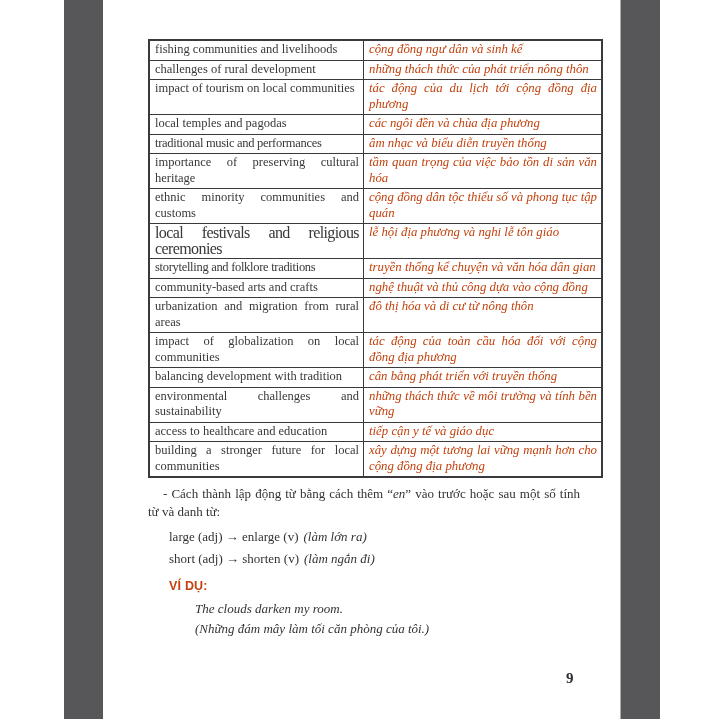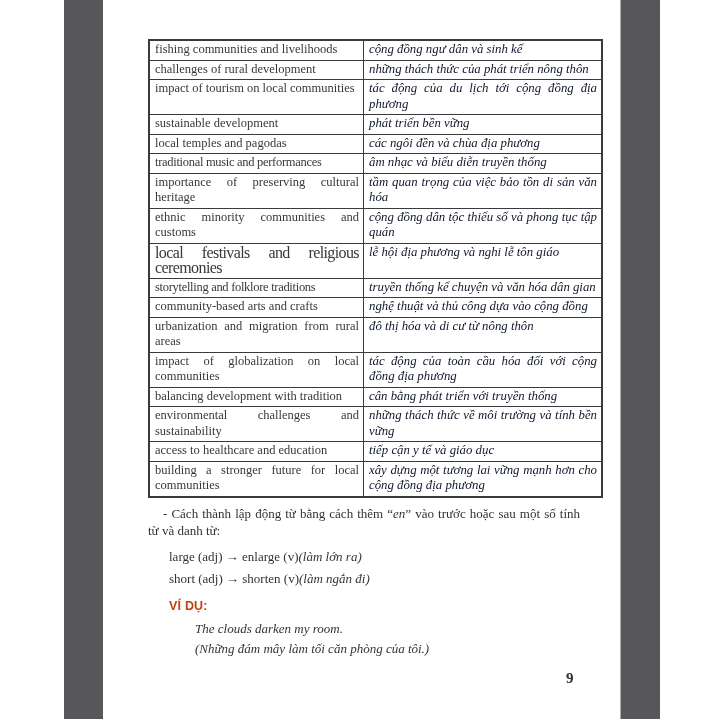--- a/index.html
+++ b/index.html
@@ -47,42 +47,42 @@
     line-height: 15.5px;
     text-align: justify;
     color: #38383a;
   }
   td.vi {
     width: 228px;
     font-style: italic;
     font-size: 12.8px;
     line-height: 15.5px;
     text-align: justify;
-    color: #0f172a;
+    color: #c2410c;
   }
   td.tight   { letter-spacing: -0.3px; }
   td.tighter { letter-spacing: -0.6px; font-size: 16px; }
 
   p.note {
     margin: 7px 0 0 0;
     text-indent: 15px;
     text-align: justify;
     font-size: 13px;
     line-height: 17.5px;
     color: #333335;
   }
   .examples {
     margin: 6px 0 0 21px;
   }
   .example-line {
     font-size: 13px;
     line-height: 22px;
     color: #333335;
   }
-  .example-line .gloss { font-style: italic; }
+  .example-line .gloss { margin-left: 5px; font-style: italic; }
 
   p.vi-du {
     margin: 9px 0 0 21px;
     font-family: "Liberation Sans", "DejaVu Sans", sans-serif;
     font-weight: bold;
     font-size: 12.5px;
     letter-spacing: 0.2px;
     color: #c2410c;
   }
   p.sentence {
@@ -125,24 +125,20 @@
         </tr>
         <tr>
           <td class="en">challenges of rural development</td>
           <td class="vi">những thách thức của phát triển nông thôn</td>
         </tr>
         <tr>
           <td class="en">impact of tourism on local communities</td>
           <td class="vi">tác động của du lịch tới cộng đồng địa phương</td>
         </tr>
         <tr>
-          <td class="en">sustainable development</td>
-          <td class="vi">phát triển bền vững</td>
-        </tr>
-        <tr>
           <td class="en">local temples and pagodas</td>
           <td class="vi">các ngôi đền và chùa địa phương</td>
         </tr>
         <tr>
           <td class="en tight">traditional music and performances</td>
           <td class="vi">âm nhạc và biểu diễn truyền thống</td>
         </tr>
         <tr>
           <td class="en">importance of preserving cultural heritage</td>
           <td class="vi">tầm quan trọng của việc bảo tồn di sản văn hóa</td>

